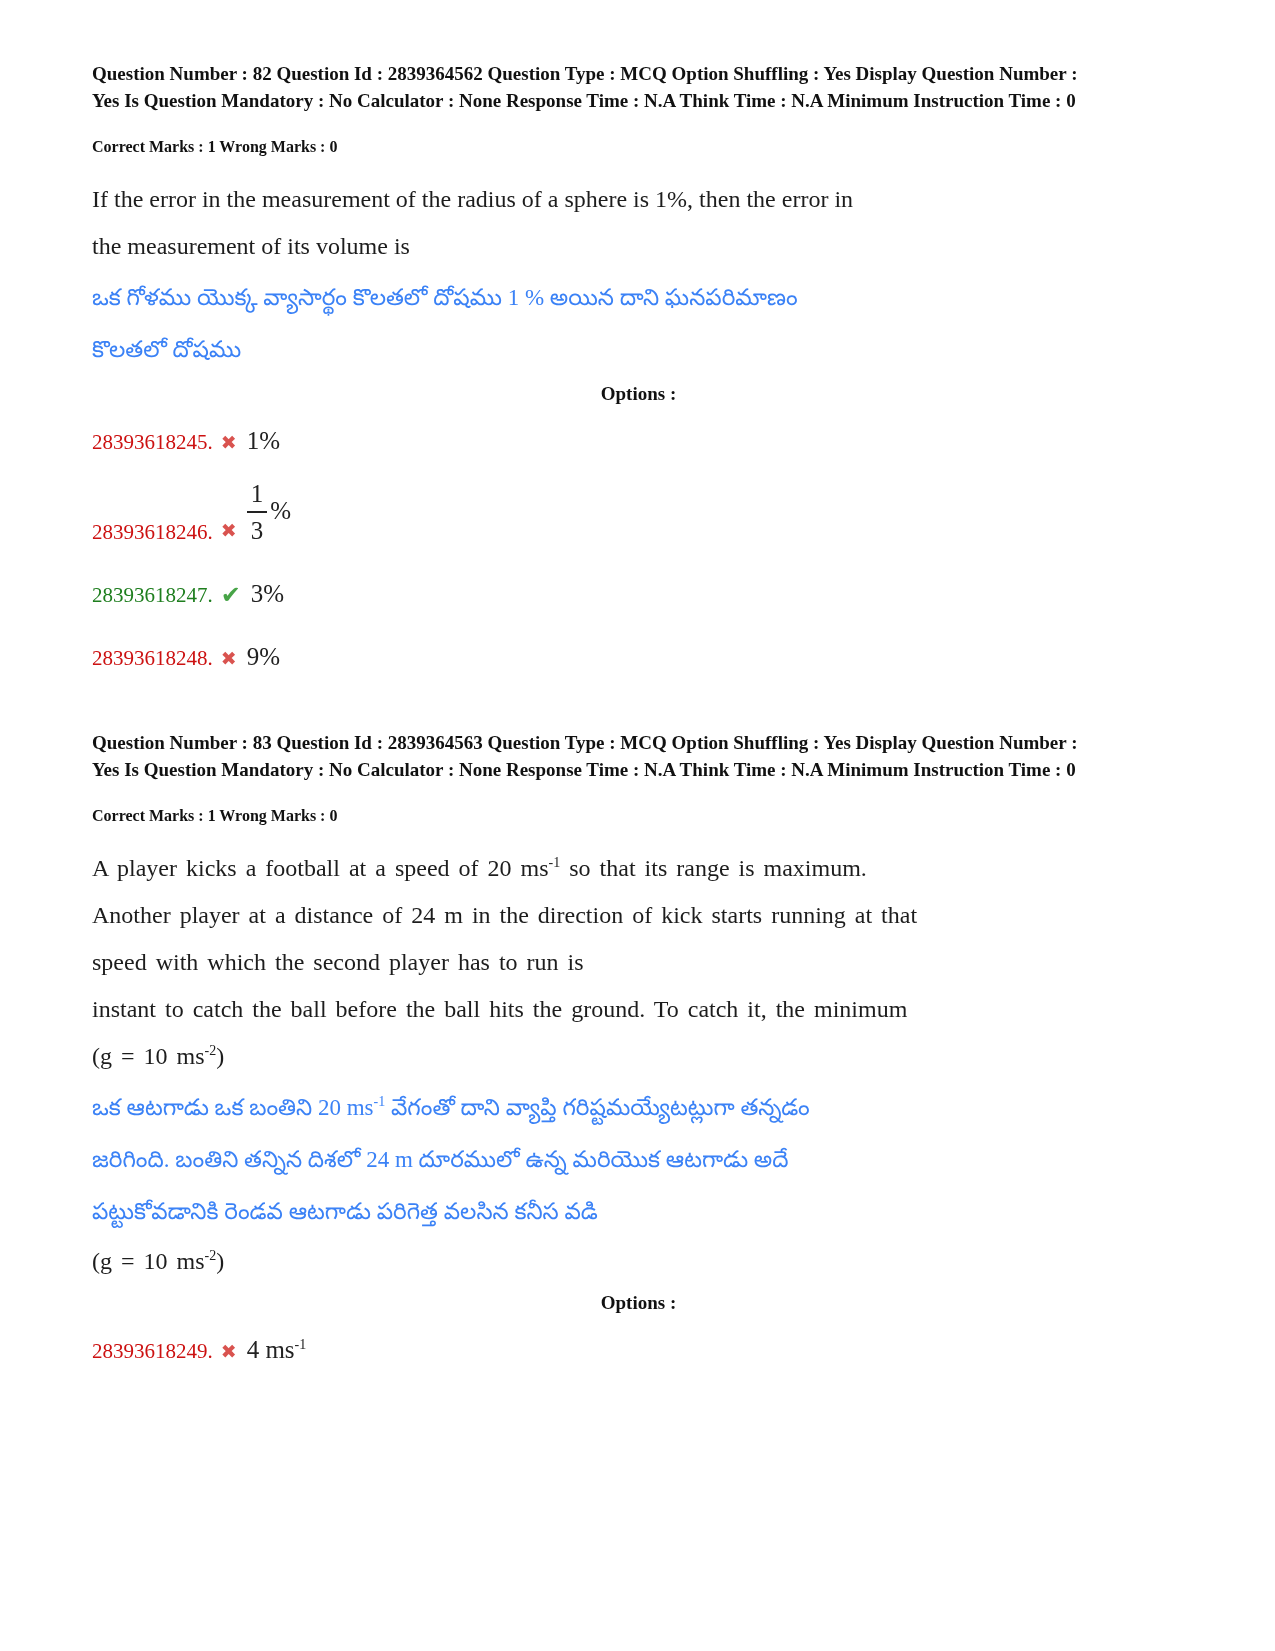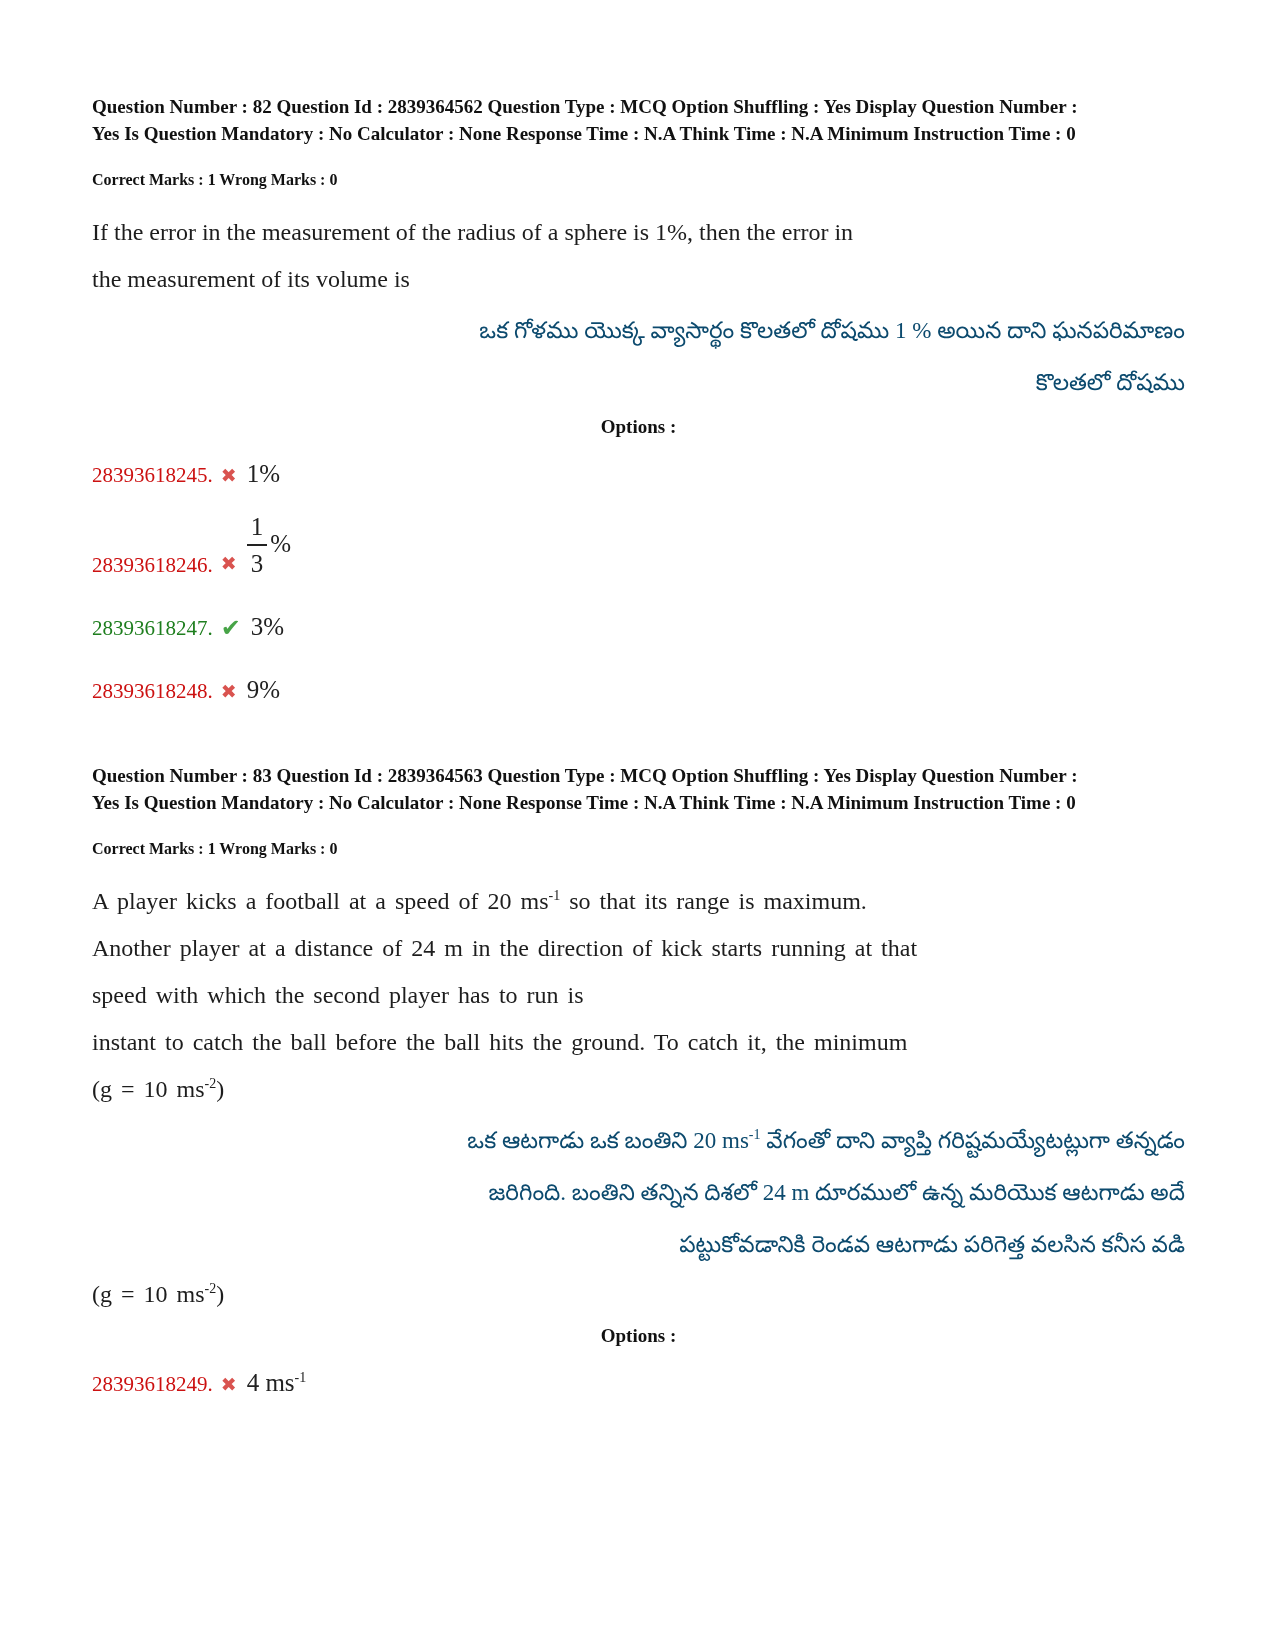--- a/index.html
+++ b/index.html
@@ -10,21 +10,20 @@
   .page {
     position: relative;
     width: 1275px;
     height: 1369px;
     background: #ffffff;
     overflow: hidden;
     font-family: "Liberation Serif", "DejaVu Serif", serif;
     color: #161616;
     box-sizing: border-box;
     padding: 41px 90px 0 92px;
-    margin-top: 33px;
   }
   .q-section { margin: 0; }
   .q-section + .q-section { margin-top: 56px; }
 
   .meta {
     font-weight: bold;
     font-size: 19px;
     line-height: 27px;
     max-width: 1005px;
     color: #111111;
@@ -43,23 +42,22 @@
     line-height: 47px;
     color: #1d1d1d;
     white-space: nowrap;
   }
   .sec-2 .line-en { word-spacing: 3px; }
 
   .te-block { margin-top: 2px; }
   .line-te {
     font-size: 23px;
     line-height: 52px;
-    color: #0c4a6e;
+    color: #3b82f6;
     white-space: nowrap;
-    text-align: right;
   }
 
   sup {
     font-size: 14px;
     line-height: 0;
     vertical-align: super;
   }
 
   .options-label {
     font-weight: bold;

